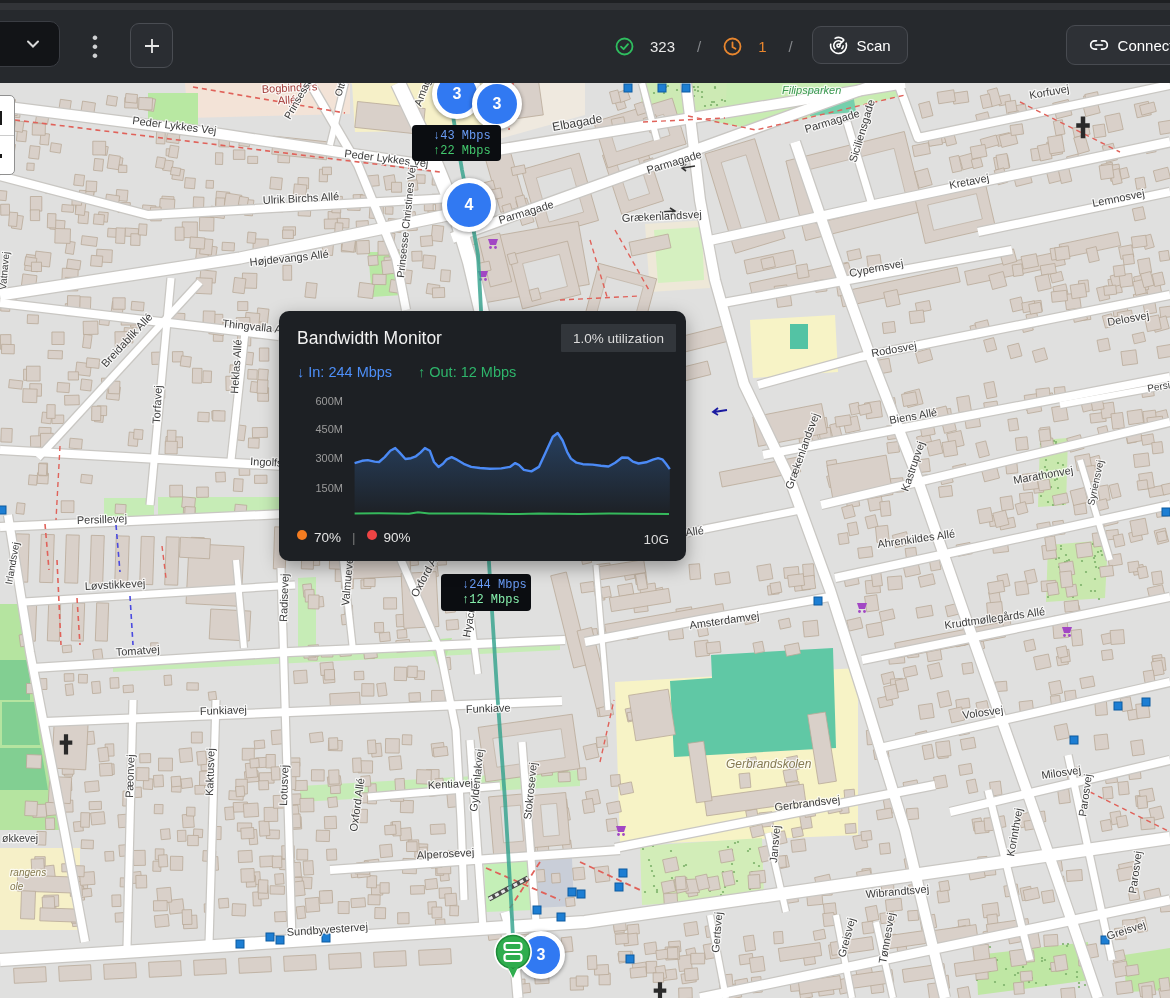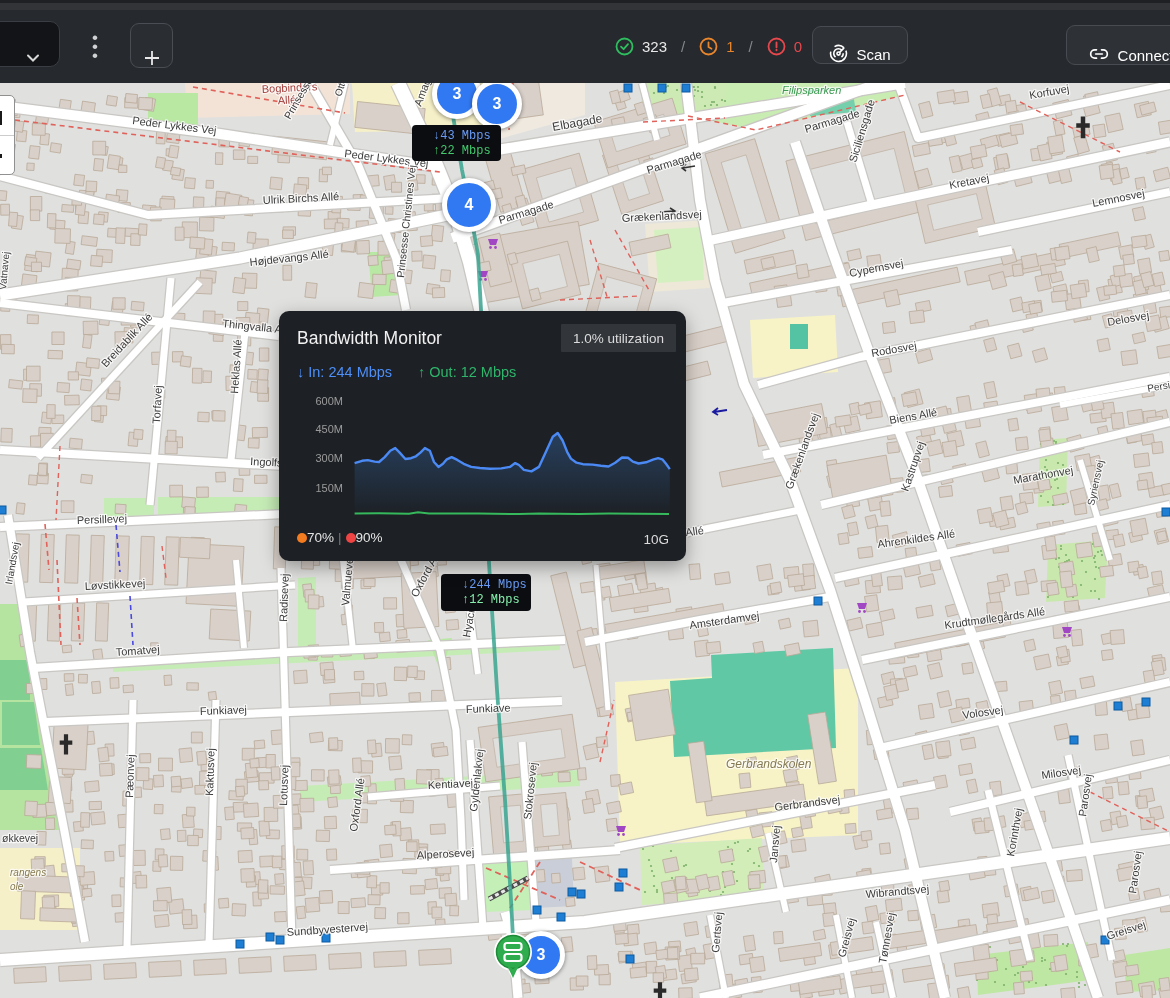--- a/index.html
+++ b/index.html
@@ -1,25 +1,25 @@
 <!DOCTYPE html>
 <html><head><meta charset="utf-8"><style>
 *{margin:0;padding:0;box-sizing:border-box}
 html,body{width:1170px;height:998px;overflow:hidden;font-family:"Liberation Sans",sans-serif;background:#e0e0df;position:relative}
 #mapwrap{position:absolute;left:0;top:0;width:1170px;height:998px}
 #topbar{position:absolute;left:0;top:0;width:1170px;height:83px;background:#26292d;z-index:30}
 #topbar .tstrip{position:absolute;left:0;top:0;width:100%;height:3px;background:#1e2023}
 #topbar .tstrip2{position:absolute;left:0;top:3px;width:100%;height:7px;background:#323438}
-.btn{position:absolute;border-radius:9px;display:flex;align-items:flex-end;justify-content:center;color:#fff;font-size:15px}
+.btn{position:absolute;border-radius:9px;display:flex;align-items:center;justify-content:center;color:#fff;font-size:15px}
 #dd{left:-30px;top:21px;width:90px;height:46px;background:#121417;border:1px solid #3a3d43;border-radius:10px;justify-content:flex-end;padding-right:18px}
 #plus{left:130px;top:23px;width:43px;height:45px;border:1px solid #4a4d53;background:#2a2d32}
 #scan{left:812px;top:26px;width:96px;height:38px;border:1px solid #484b51;background:#2e3136;gap:8px}
 #addd{left:918px;top:25px;width:138px;height:40px;background:#2b96f1;gap:9px;font-size:15px}
 #conn{left:1066px;top:25px;width:130px;height:40px;border:1px solid #484b51;background:#2e3136;gap:9px}
-#stats{position:absolute;left:615px;top:36px;height:20px;display:flex;align-items:center;gap:8px;color:#e8e8e8;font-size:15px}
+#stats{position:absolute;left:615px;top:36px;height:20px;display:flex;align-items:center;gap:16px;color:#e8e8e8;font-size:15px}
 #panel{position:absolute;left:279px;top:311px;width:407px;height:250px;background:#1d2024;border-radius:10px;z-index:20;box-shadow:0 6px 18px rgba(0,0,0,.35);color:#eee}
 .tool{position:absolute;background:#0b0d11;border-radius:4px;font-family:"Liberation Mono",monospace;font-size:12px;line-height:14.5px;padding:4px 21px;z-index:15;white-space:pre}
 .mk{position:absolute;border-radius:50%;background:#3179f2;border:5px solid #fff;color:#fff;font-weight:bold;font-size:16px;display:flex;align-items:center;justify-content:center;z-index:12;box-shadow:0 1px 4px rgba(0,0,0,.45)}
 #zoomctl{position:absolute;left:-18px;top:95px;width:33px;height:80px;background:#fff;border:1.5px solid #909090;border-radius:5px;z-index:14}
 #zoomctl .sep{position:absolute;left:0;top:39px;width:100%;height:1px;background:#ccc}
 </style></head><body>
 <div id="mapwrap">
     <svg width="1170" height="998" viewBox="0 0 1170 998" style="position:absolute;left:0;top:0">
 
 <rect x="0" y="83" width="1170" height="915" fill="#e0e0df"></rect>
@@ -1881,20 +1881,20 @@
     <g font-family="Liberation Sans" font-size="11" fill="#9b9b9b" text-anchor="end">
       <text x="64" y="94">600M</text>
         <text x="64" y="122">450M</text>
       <text x="64" y="151">300M</text>
         <text x="64" y="181">150M</text>
     </g>
     <path d="M 75.6,152.1 L 83.1,149.8 L 88.8,149.1 L 95.6,150.6 L 100.1,151.0 L 105.7,146.1 L 111.3,139.7 L 116.2,137.1 L 120.7,141.6 L 126.4,148.0 L 132.0,147.2 L 136.9,145.3 L 141.4,141.6 L 145.9,137.1 L 150.8,139.7 L 155.0,151.0 L 159.5,155.9 L 164.0,152.8 L 167.8,148.3 L 172.6,146.1 L 177.9,148.7 L 184.7,152.8 L 192.2,155.9 L 200.9,157.0 L 211.0,157.7 L 222.3,157.4 L 230.9,155.9 L 236.2,152.1 L 240.0,154.0 L 244.9,158.9 L 252.4,160.4 L 259.9,155.9 L 267.4,139.7 L 273.8,125.8 L 278.7,122.0 L 283.6,129.5 L 288.1,140.8 L 291.9,147.6 L 297.5,151.7 L 303.9,153.2 L 313.7,153.6 L 322.0,154.7 L 329.5,155.5 L 336.2,151.7 L 343.0,146.5 L 349.0,146.8 L 353.9,150.6 L 359.6,152.5 L 367.1,151.3 L 373.9,148.7 L 379.1,147.2 L 383.3,148.3 L 387.0,152.8 L 390.8,158.1 L 390.8,200 L 75.6,200 Z" fill="url(#bg1)"></path>
     <path d="M 75.6,152.1 L 83.1,149.8 L 88.8,149.1 L 95.6,150.6 L 100.1,151.0 L 105.7,146.1 L 111.3,139.7 L 116.2,137.1 L 120.7,141.6 L 126.4,148.0 L 132.0,147.2 L 136.9,145.3 L 141.4,141.6 L 145.9,137.1 L 150.8,139.7 L 155.0,151.0 L 159.5,155.9 L 164.0,152.8 L 167.8,148.3 L 172.6,146.1 L 177.9,148.7 L 184.7,152.8 L 192.2,155.9 L 200.9,157.0 L 211.0,157.7 L 222.3,157.4 L 230.9,155.9 L 236.2,152.1 L 240.0,154.0 L 244.9,158.9 L 252.4,160.4 L 259.9,155.9 L 267.4,139.7 L 273.8,125.8 L 278.7,122.0 L 283.6,129.5 L 288.1,140.8 L 291.9,147.6 L 297.5,151.7 L 303.9,153.2 L 313.7,153.6 L 322.0,154.7 L 329.5,155.5 L 336.2,151.7 L 343.0,146.5 L 349.0,146.8 L 353.9,150.6 L 359.6,152.5 L 367.1,151.3 L 373.9,148.7 L 379.1,147.2 L 383.3,148.3 L 387.0,152.8 L 390.8,158.1" stroke="#4b8af5" stroke-width="2.4" fill="none" stroke-linejoin="round"></path>
     <path d="M 75.6,202.5 L 100,202.3 L 130,202.7 L 139,201.2 L 150,202.4 L 200,202.6 L 240,203.0 L 260,202.6 L 300,203.0 L 330,202.6 L 360,202.8 L 390,202.9" stroke="#35b95c" stroke-width="2" fill="none"></path>
   </svg>
-  <div style="position:absolute;left:18px;top:219px;display:flex;align-items:center;font-size:13.5px;color:#e4e4e4">
+  <div style="position:absolute;left:18px;top:219px;display:flex;align-items:flex-start;gap:7px;font-size:13.5px;color:#e4e4e4">
     <span style="width:10px;height:10px;border-radius:50%;background:#f47c20;display:inline-block"></span>
       <span>70%</span>
     <span style="color:#777;margin:0 4px">|</span>
     <span style="width:10px;height:10px;border-radius:50%;background:#ee4444;display:inline-block"></span>
       <span>90%</span>
   </div>
   <div style="position:absolute;right:17px;top:221px;font-size:13.5px;color:#dcdcdc">10G</div>
 </div>
 </body></html>

